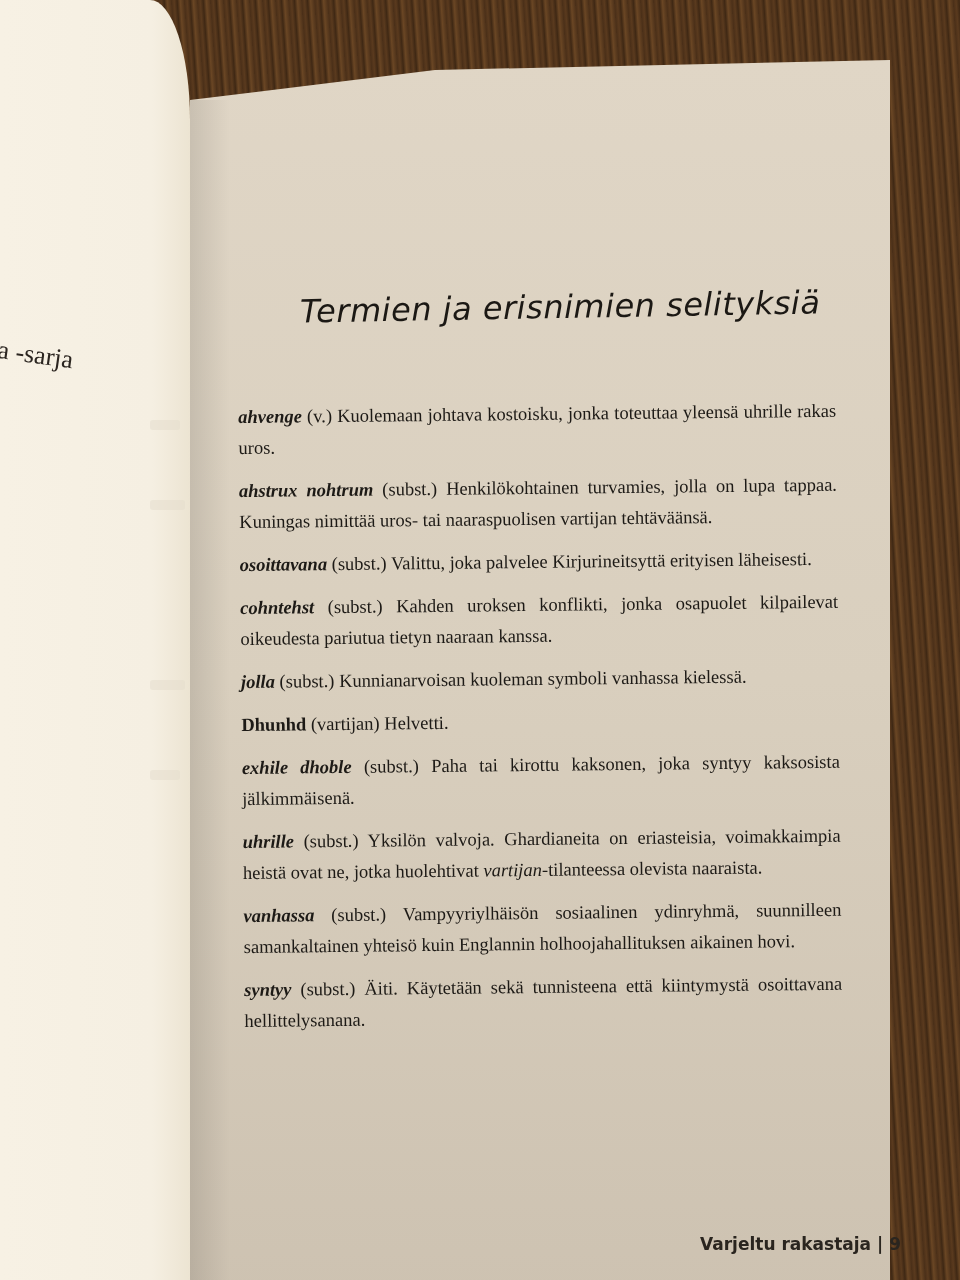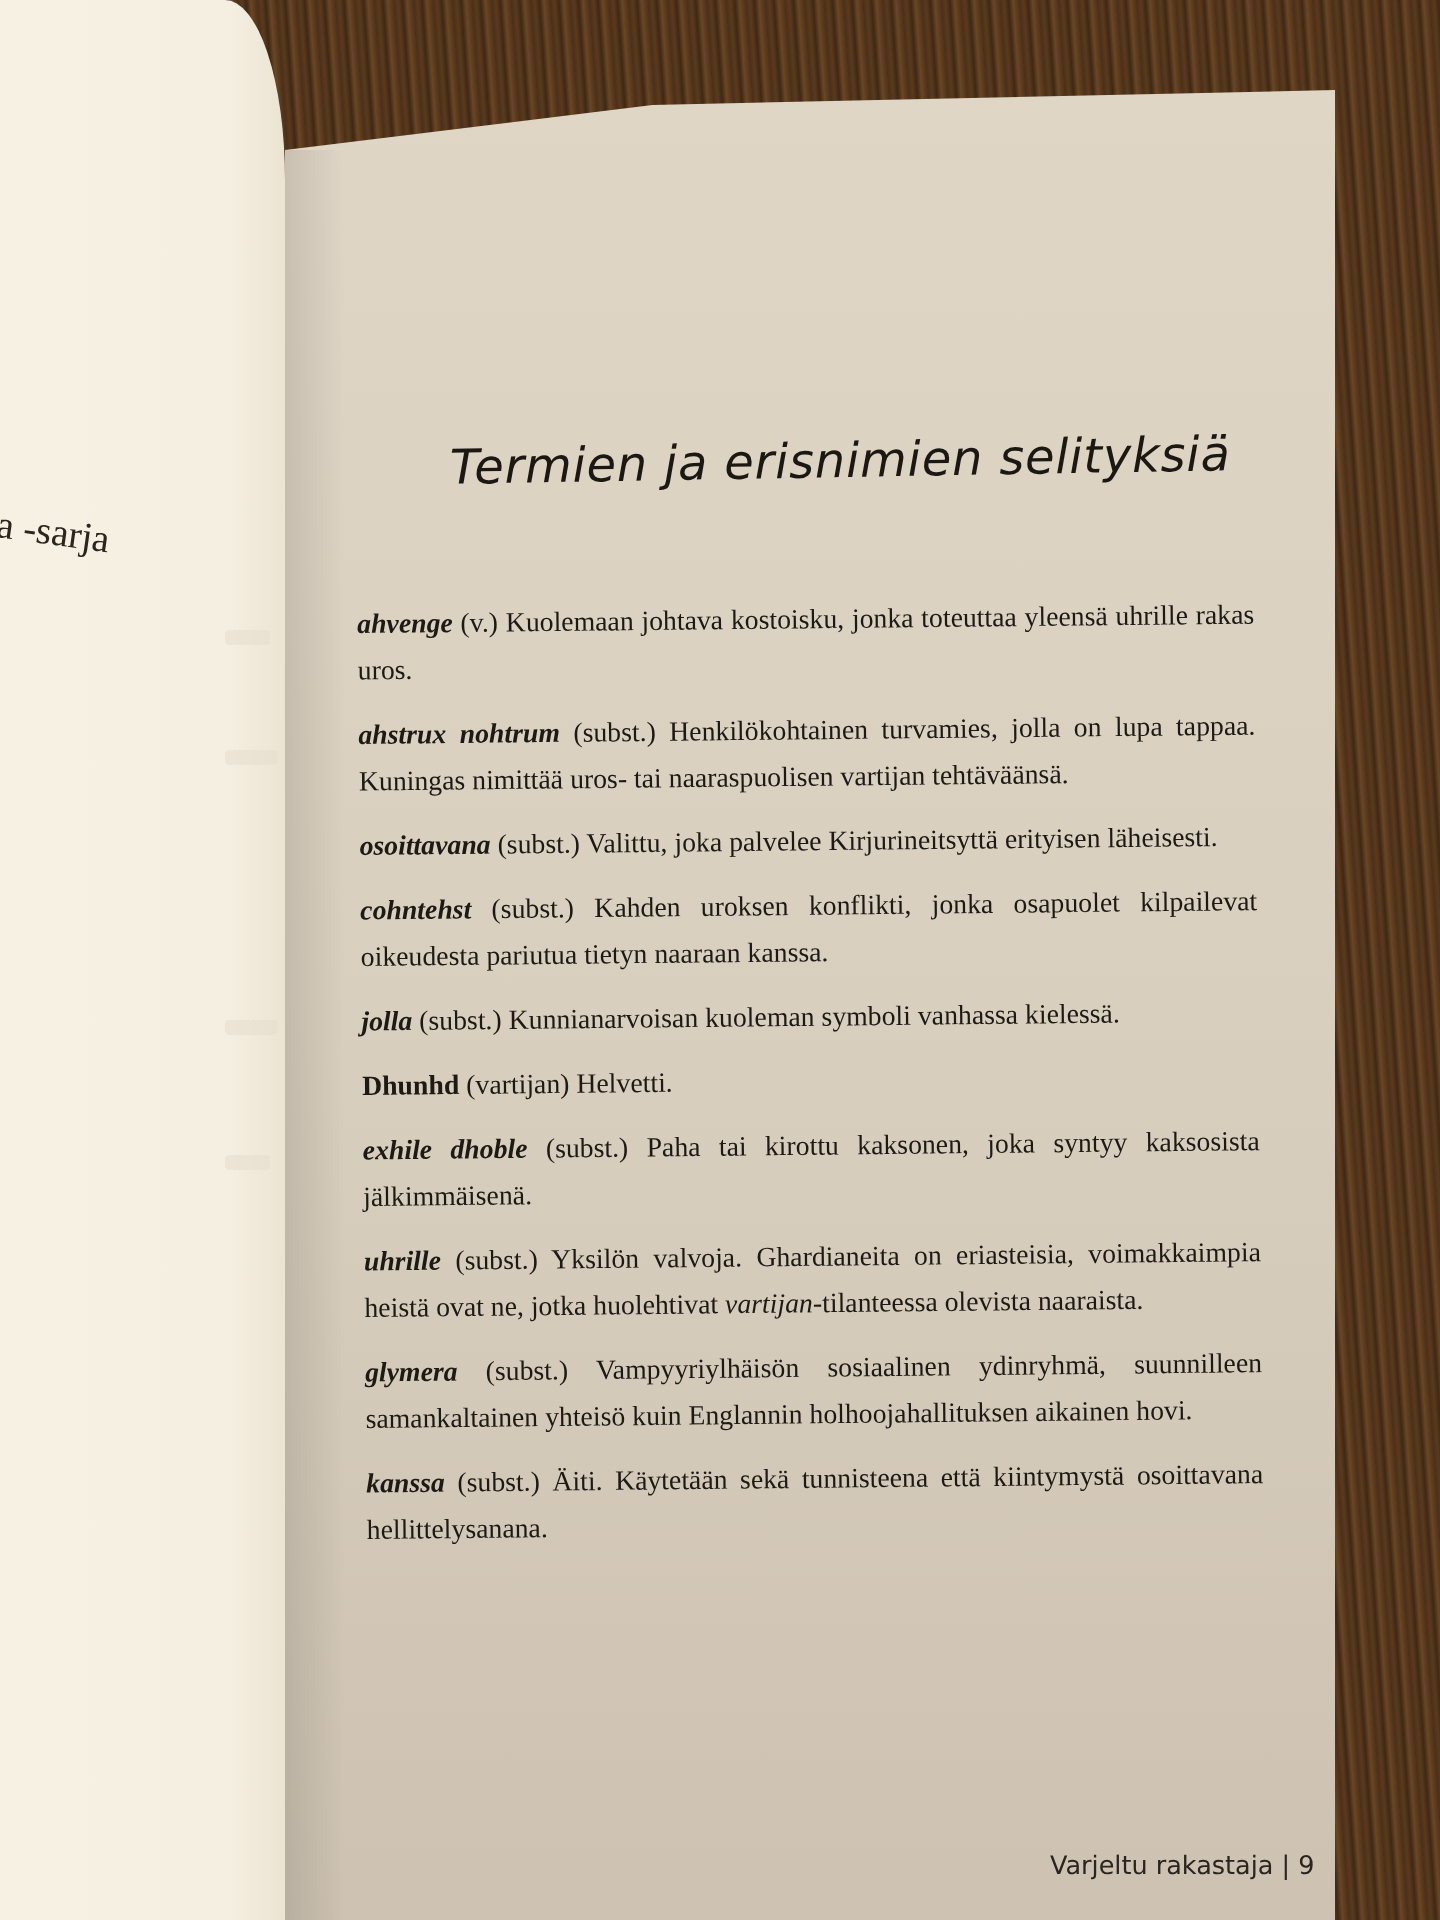--- a/index.html
+++ b/index.html
@@ -38,21 +38,21 @@
     .entries {
       position:absolute; left:238px; top:402px; width:598px;
       transform: rotate(-0.6deg); transform-origin:left top;
       color:#1d1a16; font-size:18.5px; line-height:31px;
     }
     .entry { margin:0 0 12px 0; text-align:justify; }
     .term { font-weight:bold; font-style:italic; }
     .term.upright { font-style:normal; }
     .footer {
       position:absolute; left:700px; top:1234px; font-size:17px; color:#2a251f;
-      font-family:"DejaVu Sans", sans-serif; font-weight:normal;
+      font-family:"DejaVu Sans", sans-serif; font-weight:bold;
     }
   </style>
 </head>
 <body>
 
 <div class="left-page">
   <div class="series">a -sarja</div>
   <div class="ghost" style="top:420px;width:30px"></div>
   <div class="ghost" style="top:500px;width:35px"></div>
   <div class="ghost" style="top:680px;width:35px"></div>
@@ -99,26 +99,26 @@
     <span class="term">exhile dhoble</span>
     <span>(subst.)</span>
     <span>Paha tai kirottu kaksonen, joka syntyy kaksosista jälkimmäisenä.</span>
   </p>
   <p class="entry">
     <span class="term">uhrille</span>
     <span>(subst.)</span>
     <span>Yksilön valvoja. Ghardianeita on eriasteisia, voimakkaimpia heistä ovat ne, jotka huolehtivat </span><em>vartijan</em><span>-tilanteessa olevista naaraista.</span>
   </p>
   <p class="entry">
-    <span class="term">glymera</span>
+    <span class="term">vanhassa</span>
     <span>(subst.)</span>
     <span>Vampyyriylhäisön sosiaalinen ydinryhmä, suunnilleen samankaltainen yhteisö kuin Englannin holhoojahallituksen aikainen hovi.</span>
   </p>
   <p class="entry">
-    <span class="term">kanssa</span>
+    <span class="term">syntyy</span>
     <span>(subst.)</span>
     <span>Äiti. Käytetään sekä tunnisteena että kiintymystä osoittavana hellittelysanana.</span>
   </p>
 </div>
 
 <div class="footer">
   <span>Varjeltu rakastaja</span>
   <span>|</span>
   <span>9</span>
 </div>

